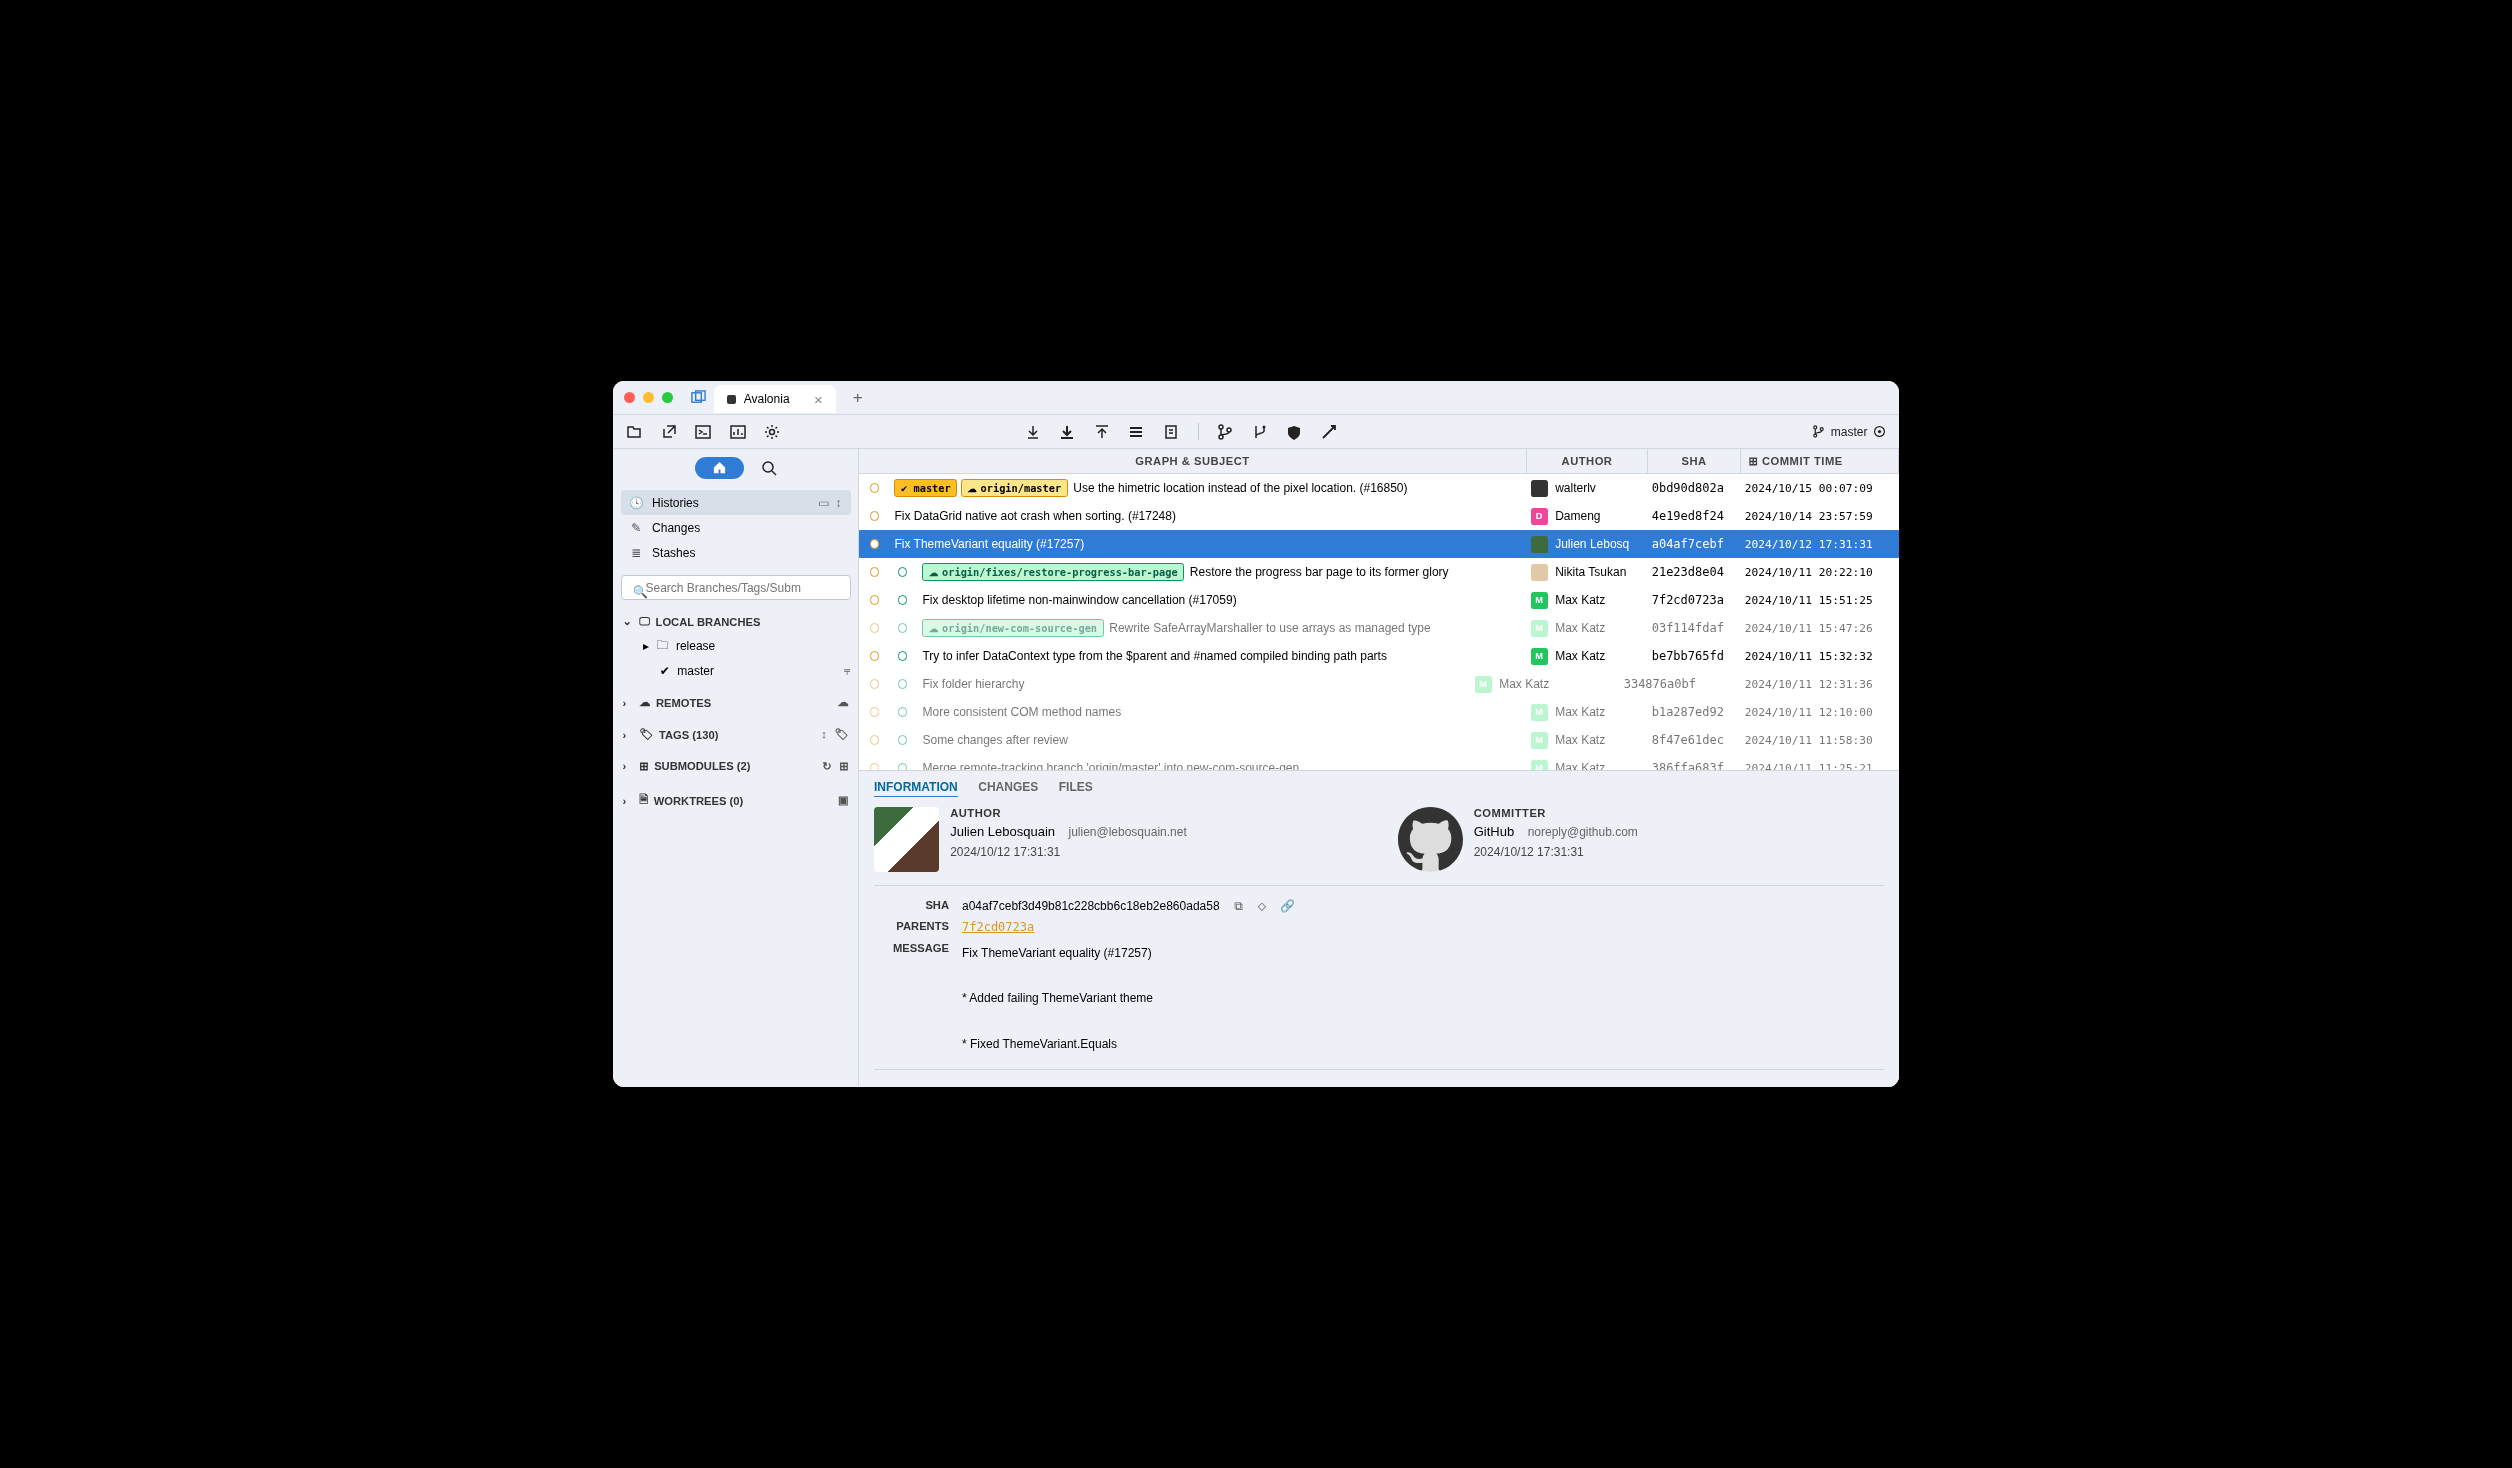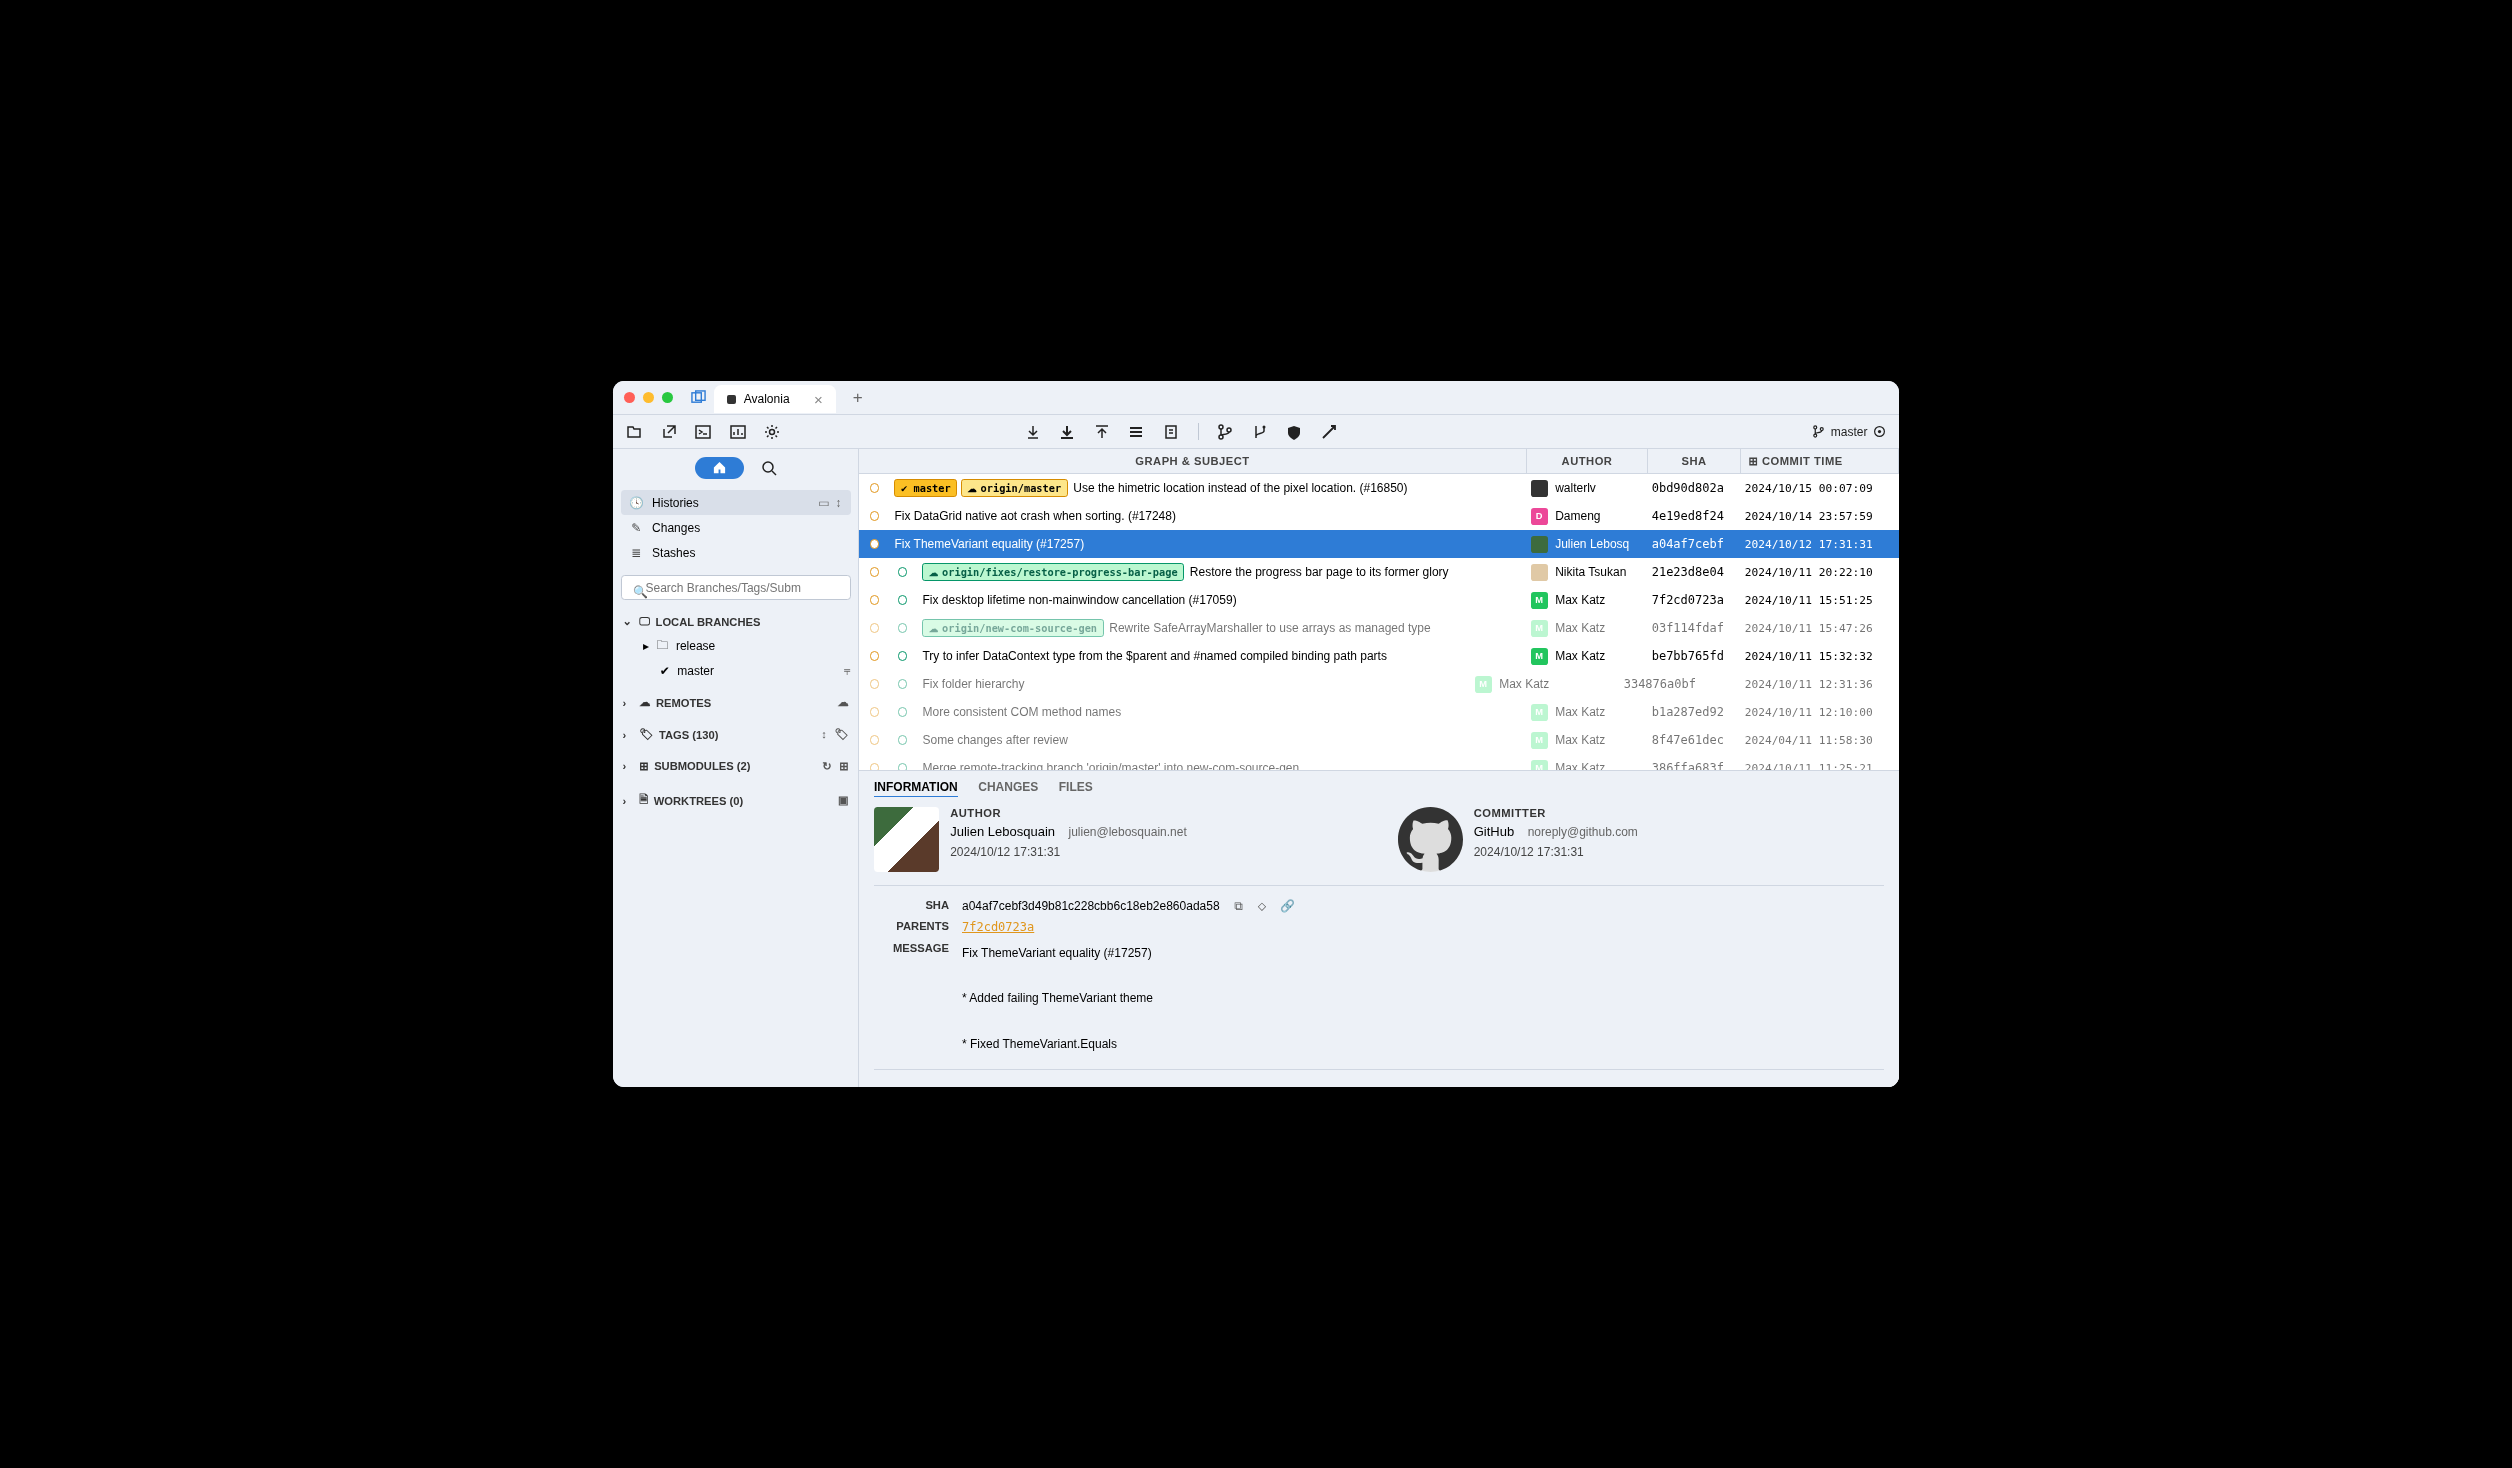--- a/index.html
+++ b/index.html
@@ -59,21 +59,21 @@
 .wtag.green{background:#bbf7d0;color:#065f46;border:0.9px solid #059669}
 .wtag .cloud{font-size:9.3px}
 .c-subj{overflow:hidden;text-overflow:ellipsis}
 .c-author{width:121px;display:flex;align-items:center;gap:7.5px;padding-left:3.7px;overflow:hidden;font-family:-apple-system,sans-serif}
 .avatar{width:17px;height:17px;border-radius:2.8px;flex-shrink:0;background:#888;display:flex;align-items:center;justify-content:center;color:#fff;font-size:9.3px;font-weight:700}
 .c-sha{width:93px;padding-left:3.7px;font-family:"SF Mono",Menlo,monospace}
 .c-time{width:158px;padding-left:3.7px;font-family:"SF Mono",Menlo,monospace;font-size:11.2px}
 .detail{flex:0 0 317px;border-top:0.9px solid #d0d7e2;background:#edf1f7;overflow-y:auto;padding:7.5px 15px}
 .dtabs{display:flex;gap:20.5px;font-size:12px;font-weight:700;color:#666;margin-bottom:9.3px}
 .dtab{padding:1.9px 0}
-.dtab.active{color:#000000;border-bottom:1.9px solid #2e7cd6}
+.dtab.active{color:#0369a1;border-bottom:1.9px solid #2e7cd6}
 .dgrid{display:flex;gap:37px}
 .dcol{flex:1}
 .dlabel{font-size:11.2px;font-weight:700;color:#333;letter-spacing:0.5px;margin-bottom:3.7px}
 .dperson{display:flex;gap:11.2px}
 .davatar{width:65px;height:65px;background:#2a5c2a;border-radius:3.7px;flex-shrink:0;background:linear-gradient(135deg,#3d6b3d 30%,#fff 30%,#fff 60%,#5a3a2a 60%)}
 .davatar.gh{background:#ddd;border-radius:50%;display:flex;align-items:center;justify-content:center}
 .dname{font-size:13px}
 .demail{color:#666;font-size:12px;margin-left:9.3px}
 .dtime{color:#444;font-size:12px;margin-top:5.6px}
 hr.thin{border:none;border-top:0.9px solid #d0d7e2;margin:13px 0}
@@ -484,21 +484,21 @@
               <span class="gline">
                 <span class="gdot" style="border-color:#059669"></span>
               </span>
               <span class="c-subj">Some changes after review</span>
             </div>
             <div class="c-author">
               <span class="avatar" style="background:#86efac">M</span>
               <span>Max Katz</span>
             </div>
             <div class="c-sha">8f47e61dec</div>
-            <div class="c-time">2024/04/11 11:58:30</div>
+            <div class="c-time">2024/10/11 11:58:30</div>
           </div>
           <div class="crow" style="opacity: 0.55;">
             <div class="c-graph">
               <span class="gline">
                 <span class="gdot"></span>
               </span>
               <span class="gline">
                 <span class="gdot" style="border-color:#059669"></span>
               </span>
               <span class="c-subj">Merge remote-tracking branch 'origin/master' into new-com-source-gen</span>

